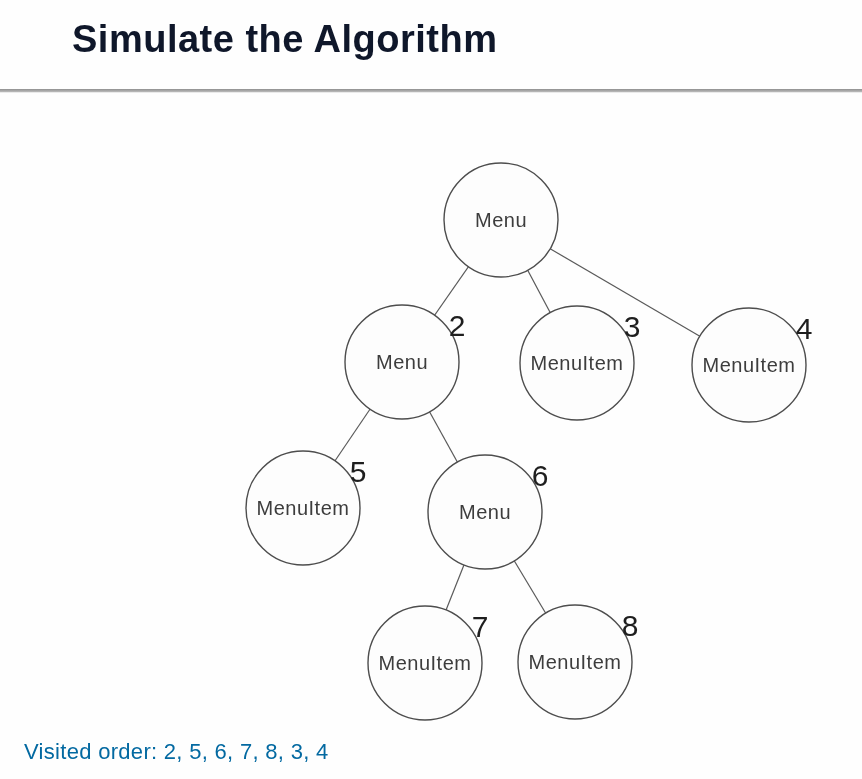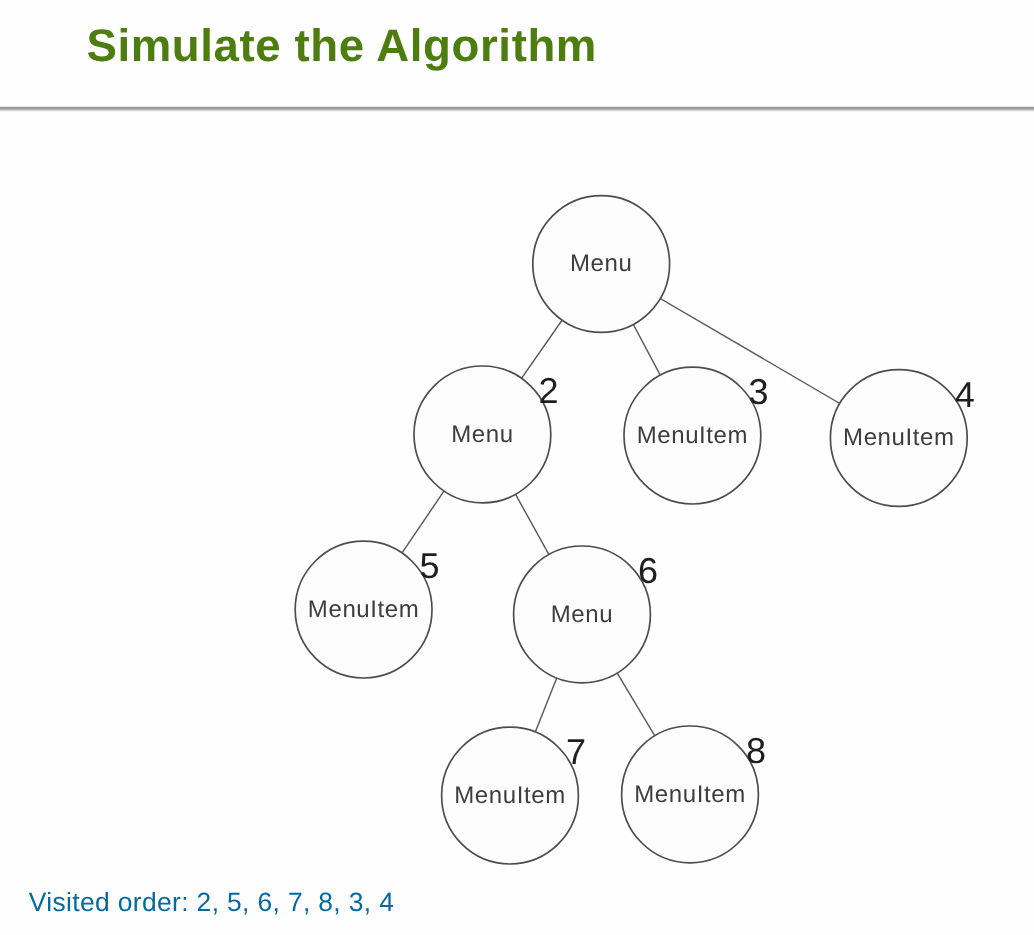--- a/index.html
+++ b/index.html
@@ -16,21 +16,21 @@
     overflow: hidden;
   }
   .slide-title {
     position: absolute;
     left: 72px;
     top: 18px;
     margin: 0;
     font-size: 38px;
     font-weight: bold;
     letter-spacing: 0.5px;
-    color: #4d7c0f;
+    color: #0f172a;
     white-space: nowrap;
   }
   .title-rule {
     position: absolute;
     left: 0;
     top: 89px;
     width: 862px;
     height: 3px;
     background: linear-gradient(#8f8f8f, #bcbcbc);
     box-shadow: 0 1px 0 rgba(0,0,0,0.08);

